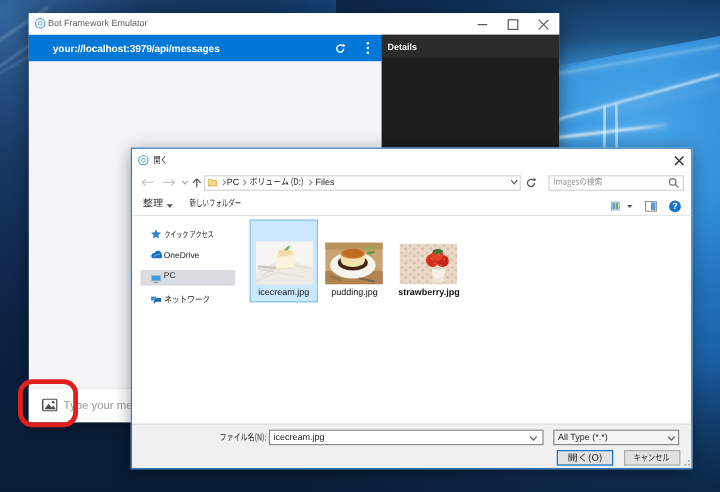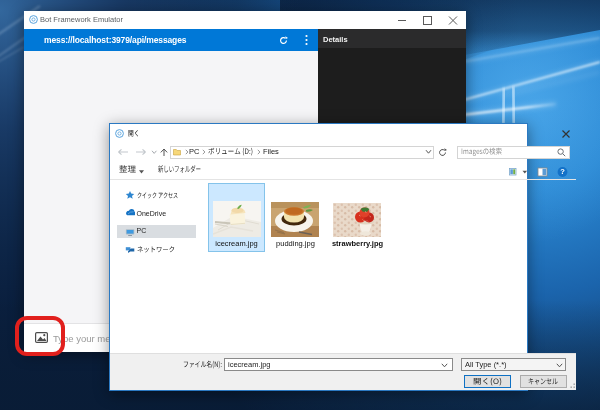--- a/index.html
+++ b/index.html
@@ -77,42 +77,42 @@
  <circle cx="4.5" cy="4.5" r="3.9" fill="none" stroke="#58a2dc" stroke-width="1.0"></circle>
  <circle cx="4.5" cy="4.5" r="1.6" fill="none" stroke="#58a2dc" stroke-width="0.8"></circle>
 </svg>
 <div class="abs" style="left:16px;top:4.3px;font-size:7.5px;color:#5a5f63;">Bot Framework Emulator</div>
 <svg class="abs" style="left:370px;top:2px" width="72" height="14" viewBox="0 0 72 14">
  <line x1="4" y1="7.5" x2="12" y2="7.5" stroke="#5a5a5a" stroke-width="1"></line>
  <rect x="29.5" y="3.5" width="8" height="8" fill="none" stroke="#5a5a5a" stroke-width="1"></rect>
  <path d="M55 3.5 L63 11.5 M63 3.5 L55 11.5" stroke="#5a5a5a" stroke-width="1" fill="none"></path>
 </svg>
 <div class="abs" style="left:0;top:18px;width:294px;height:22px;background:#0078d7;"></div>
-<div class="abs" style="left:20px;top:24px;font-size:8.5px;font-weight:bold;color:#fff;letter-spacing:-0.12px;">mess://localhost:3979/api/messages</div>
+<div class="abs" style="left:20px;top:24px;font-size:8.5px;font-weight:bold;color:#fff;letter-spacing:-0.12px;">your://localhost:3979/api/messages</div>
 <svg class="abs" style="left:255px;top:24.5px" width="9" height="9" viewBox="0 0 20 20">
  <path d="M16.5 10 a6.5 6.5 0 1 1 -2.2 -4.9" fill="none" stroke="#fff" stroke-width="2.6"></path>
  <path d="M14 0.5 L15 6.5 L20.5 4.5 Z" fill="#fff"></path>
 </svg>
 <svg class="abs" style="left:280px;top:23px" width="5" height="12" viewBox="0 0 5 12">
  <circle cx="2.5" cy="2" r="1.1" fill="#fff"></circle>
       <circle cx="2.5" cy="6" r="1.1" fill="#fff"></circle>
       <circle cx="2.5" cy="10" r="1.1" fill="#fff"></circle>
 </svg>
 <div class="abs" style="left:294px;top:18px;width:148px;height:322px;background:#1d1d1d;"></div>
 <div class="abs" style="left:294px;top:18px;width:148px;height:19px;background:#2b2b2c;"></div>
 <div class="abs" style="left:299px;top:23.5px;font-size:7.5px;font-weight:bold;color:#f2f2f2;">Details</div>
 <div class="abs" style="left:0;top:312px;width:294px;height:28px;background:#ffffff;border-top:1px solid #e3e3e5;"></div>
 <svg class="abs" style="left:11px;top:321px" width="13" height="11" viewBox="0 0 13 11">
  <rect x="0.6" y="0.6" width="11.8" height="9.8" rx="1.2" fill="none" stroke="#4d4d4d" stroke-width="1.2"></rect>
  <path d="M2 9 L5.5 4.5 L8 7.5 L9.5 6 L11.5 9 Z" fill="#4d4d4d"></path>
  <circle cx="9.3" cy="3.2" r="1.1" fill="#4d4d4d"></circle>
 </svg>
 <div class="abs" style="left:29px;top:322px;font-size:9.5px;color:#9a9a9a;white-space:nowrap;width:57px;overflow:hidden;">Type your mess</div>
 </div>
-<div class="abs" style="left:109px;top:123px;width:419px;height:268px;background:#fff;border:1px solid #2b79c2;box-sizing:border-box;box-shadow:0 3px 14px rgba(0,0,0,0.4);">
+<div class="abs" style="left:109px;top:123px;width:468px;height:268px;background:#fff;border:1px solid #2b79c2;box-sizing:border-box;box-shadow:0 3px 14px rgba(0,0,0,0.4);">
 <svg class="abs" style="left:5px;top:5px" width="9" height="9" viewBox="0 0 9 9">
  <circle cx="4.5" cy="4.5" r="3.9" fill="none" stroke="#58a2dc" stroke-width="1.0"></circle>
  <circle cx="4.5" cy="4.5" r="1.6" fill="none" stroke="#58a2dc" stroke-width="0.8"></circle>
 </svg>
 <svg class="abs" style="left:17.7px;top:12.0px;overflow:visible" width="1" height="1" viewBox="0 0 1 1">
       <path transform="scale(0.7667,1)" d="M4.245 -2.5124999999999997V-1.6949999999999998H3.195V-2.5124999999999997ZM1.7474999999999998 -1.6949999999999998V-1.2149999999999999H2.685C2.6325 -0.78 2.4225 -0.1575 1.7925 0.22499999999999998C1.9124999999999999 0.3075 2.085 0.46499999999999997 2.1675 0.57C2.8874999999999997 0.08249999999999999 3.1275 -0.7125 3.1799999999999997 -1.2149999999999999H4.245V0.45749999999999996H4.7475V-1.2149999999999999H5.7675V-1.6949999999999998H4.7475V-2.5124999999999997H5.609999999999999V-2.9775H1.8824999999999998V-2.5124999999999997H2.6999999999999997V-1.6949999999999998ZM2.8725 -4.5375V-3.885H1.2225V-4.5375ZM2.8725 -4.935H1.2225V-5.55H2.8725ZM6.3149999999999995 -4.5375V-3.8775H4.6049999999999995V-4.5375ZM6.3149999999999995 -4.935H4.6049999999999995V-5.55H6.3149999999999995ZM6.585 -5.9775H4.0725V-3.4425H6.3149999999999995V-0.135C6.3149999999999995 -0.015 6.2775 0.0225 6.1575 0.03C6.0375 0.03 5.64 0.03 5.2275 0.0225C5.31 0.1725 5.385 0.435 5.3999999999999995 0.585C5.9775 0.5925 6.3525 0.5775 6.5775 0.4875C6.795 0.39 6.87 0.21 6.87 -0.1275V-5.9775ZM0.6675 -5.9775V0.6074999999999999H1.2225V-3.4499999999999997H3.405V-5.9775Z M12.78 -5.535 12.225 -6.029999999999999C12.135 -5.8875 11.9475 -5.6775 11.7975 -5.5275C11.2875 -5.01 10.1475 -4.109999999999999 9.585 -3.6374999999999997C8.91 -3.0675 8.82 -2.745 9.532499999999999 -2.1525C10.23 -1.575 11.37 -0.6 11.895 -0.06C12.0825 0.12 12.254999999999999 0.3075 12.4125 0.4875L12.945 -0.0075C12.149999999999999 -0.8025 10.8225 -1.875 10.14 -2.4299999999999997C9.66 -2.835 9.6675 -2.955 10.1175 -3.3375C10.6725 -3.8024999999999998 11.7525 -4.6575 12.2625 -5.1075C12.39 -5.2124999999999995 12.622499999999999 -5.4075 12.78 -5.535Z" fill="#1a1a1a"></path>
     </svg>
 <svg class="abs" style="left:451px;top:5px" width="10" height="10" viewBox="0 0 10 10">
  <path d="M1.5 1.5 L8.5 8.5 M8.5 1.5 L1.5 8.5" stroke="#333" stroke-width="1.2" fill="none"></path>
 </svg>

